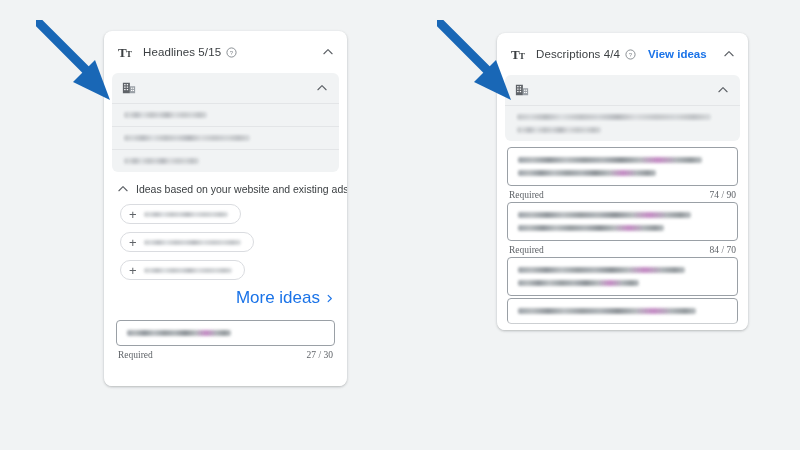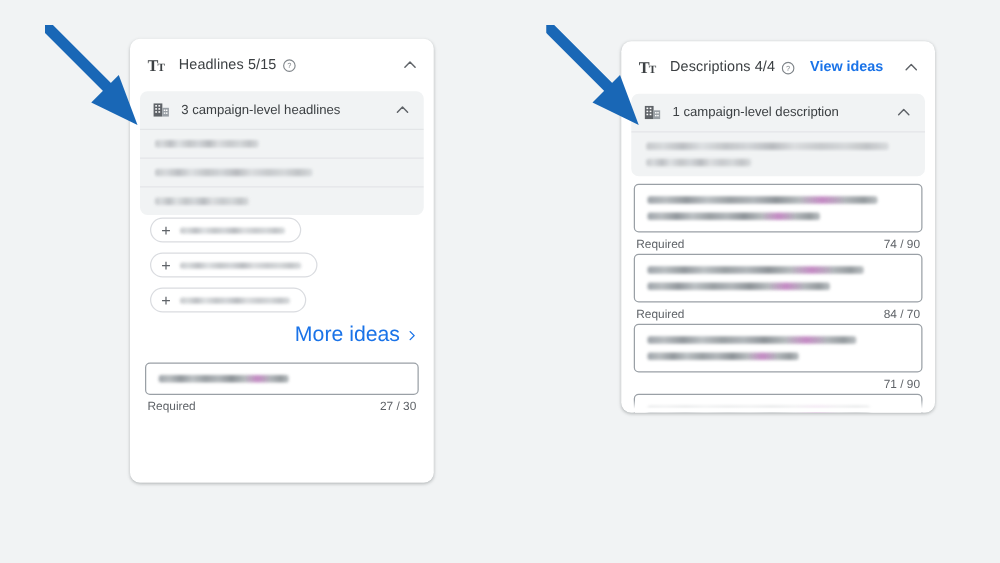--- a/index.html
+++ b/index.html
@@ -195,20 +195,21 @@
     background: #fff;
     cursor: text;
   }
   .field-meta {
     display: flex;
     justify-content: space-between;
     align-items: center;
     padding: 4px 2px 0 2px;
     font-size: 9.5px;
     color: #5f6368;
+    font-family: Liberation Serif, serif;
   }
 
   
   .rfields { padding: 6px 10px 0 10px; }
   .rfield-block { margin-bottom: 2px; }
 
   
   .clip-fade {
     position: absolute;
     left: 0; right: 0; bottom: 0;
@@ -255,37 +256,42 @@
         <rect x="5.4" y="3.5" width="1.6" height="1.4" fill="#ffffff"></rect>
         <rect x="2.5" y="6.3" width="1.6" height="1.4" fill="#ffffff"></rect>
         <rect x="5.4" y="6.3" width="1.6" height="1.4" fill="#ffffff"></rect>
         <rect x="2.5" y="9.1" width="1.6" height="1.4" fill="#ffffff"></rect>
         <rect x="5.4" y="9.1" width="1.6" height="1.4" fill="#ffffff"></rect>
         <rect x="10.3" y="7.6" width="1.4" height="1.3" fill="#ffffff"></rect>
         <rect x="12.3" y="7.6" width="1.4" height="1.3" fill="#ffffff"></rect>
         <rect x="10.3" y="10.2" width="1.4" height="1.3" fill="#ffffff"></rect>
         <rect x="12.3" y="10.2" width="1.4" height="1.3" fill="#ffffff"></rect>
       </svg>
-      <span class="glabel">3 campaign-level headlines</span>
       <span class="head-spacer"></span>
       <svg class="chevron" viewBox="0 0 24 24">
         <path d="M5 15l7-7 7 7" fill="none" stroke="#5f6368" stroke-width="2" stroke-linecap="round" stroke-linejoin="round"></path>
       </svg>
     </div>
     <div class="group-row">
       <span class="redact" style="width:41%"></span>
     </div>
     <div class="group-row">
       <span class="redact" style="width:62%"></span>
     </div>
     <div class="group-row">
       <span class="redact" style="width:37%"></span>
     </div>
   </div>
 
+  <div class="ideas-head">
+    <svg class="chevron" viewBox="0 0 24 24">
+      <path d="M5 15l7-7 7 7" fill="none" stroke="#5f6368" stroke-width="2" stroke-linecap="round" stroke-linejoin="round"></path>
+    </svg>
+    <span class="ilabel">Ideas based on your website and existing ads</span>
+  </div>
 
   <div class="chip-wrap">
     <div class="chip">
       <span class="plus">+</span>
       <span class="redact" style="width:84px"></span>
     </div><br>
     <div class="chip">
       <span class="plus">+</span>
       <span class="redact" style="width:97px"></span>
     </div><br>
@@ -343,21 +349,20 @@
         <rect x="5.4" y="3.5" width="1.6" height="1.4" fill="#ffffff"></rect>
         <rect x="2.5" y="6.3" width="1.6" height="1.4" fill="#ffffff"></rect>
         <rect x="5.4" y="6.3" width="1.6" height="1.4" fill="#ffffff"></rect>
         <rect x="2.5" y="9.1" width="1.6" height="1.4" fill="#ffffff"></rect>
         <rect x="5.4" y="9.1" width="1.6" height="1.4" fill="#ffffff"></rect>
         <rect x="10.3" y="7.6" width="1.4" height="1.3" fill="#ffffff"></rect>
         <rect x="12.3" y="7.6" width="1.4" height="1.3" fill="#ffffff"></rect>
         <rect x="10.3" y="10.2" width="1.4" height="1.3" fill="#ffffff"></rect>
         <rect x="12.3" y="10.2" width="1.4" height="1.3" fill="#ffffff"></rect>
       </svg>
-      <span class="glabel">1 campaign-level description</span>
       <span class="head-spacer"></span>
       <svg class="chevron" viewBox="0 0 24 24">
         <path d="M5 15l7-7 7 7" fill="none" stroke="#5f6368" stroke-width="2" stroke-linecap="round" stroke-linejoin="round"></path>
       </svg>
     </div>
     <div class="group-row">
       <span class="redact" style="width:92%"></span>
       <span class="redact" style="width:40%"></span>
     </div>
   </div>
@@ -384,24 +389,20 @@
         <span>Required</span>
         <span>84 / 70</span>
       </div>
     </div>
 
     <div class="rfield-block">
       <div class="field">
         <span class="redact dark" style="width:80%"></span>
         <span class="redact dark" style="width:58%"></span>
       </div>
-      <div class="field-meta">
-        <span></span>
-        <span>71 / 90</span>
-      </div>
     </div>
 
     <div class="rfield-block">
       <div class="field">
         <span class="redact dark" style="width:85%"></span>
 
       </div>
 
     </div>
 

